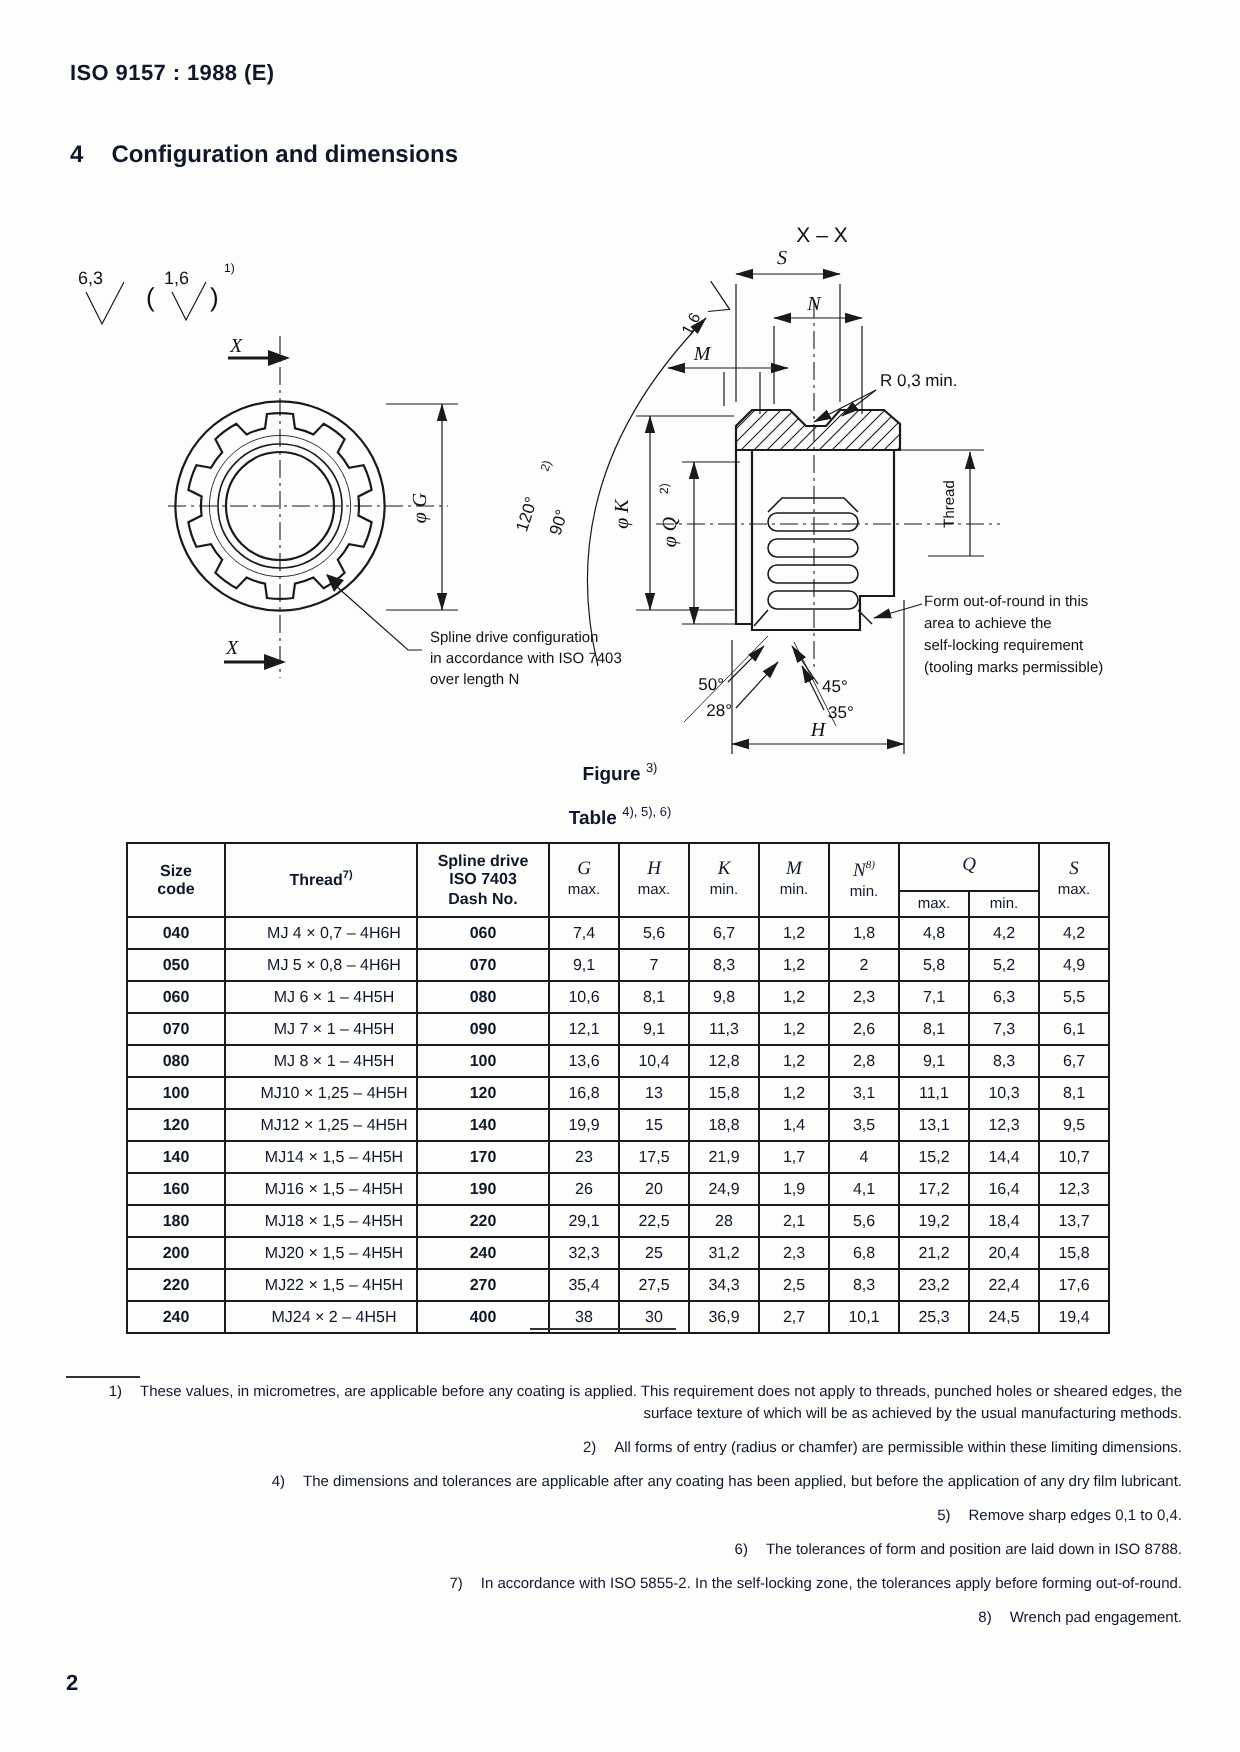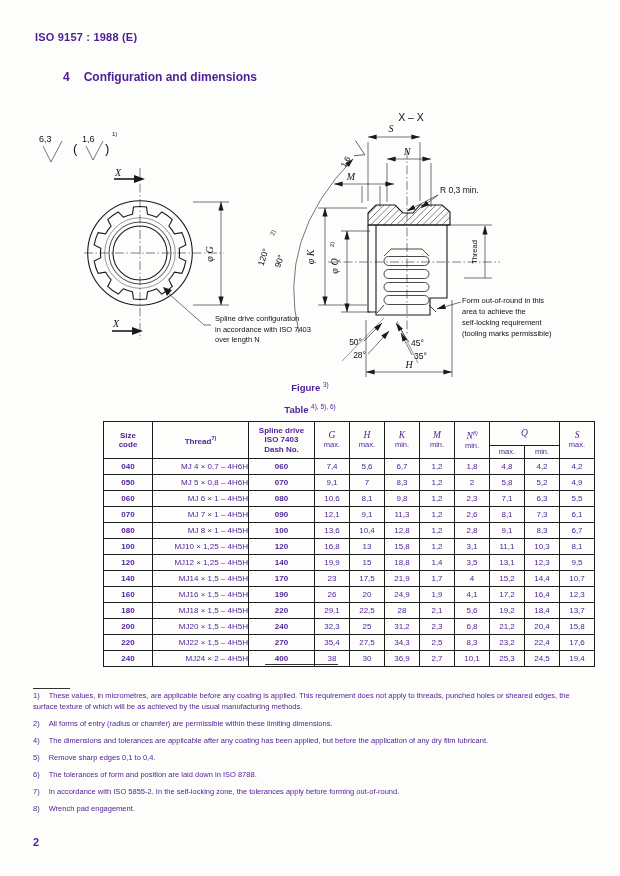--- a/index.html
+++ b/index.html
@@ -1,42 +1,42 @@
 <!DOCTYPE html>
 <html><head>
 <meta charset="utf-8">
 <style>
   html,body{margin:0;padding:0;background:#e8e8e6;}
   .page{position:relative;width:620px;height:876px;background:#fdfdfc;margin:0 auto;overflow:hidden;
-        font-family:"Liberation Sans",sans-serif;color:#4c1d95;}
+        font-family:"Liberation Sans",sans-serif;color:#0f172a;}
   .abs{position:absolute;}
   .doc-ref{left:35px;top:31px;font-size:11px;font-weight:bold;letter-spacing:.2px;}
-  .sec-head{left:35px;top:70px;font-size:12px;font-weight:bold;margin-left:28px;}
+  .sec-head{left:35px;top:70px;font-size:12px;font-weight:bold;}
   .sec-head .num{margin-right:14px;}
   .intro{left:35px;top:92px;font-size:9px;}
   .fig-caption{left:0;top:381px;width:620px;text-align:center;font-size:9.5px;}
   .tbl-caption{left:0;top:403px;width:620px;text-align:center;font-size:9.5px;}
   .cap-b{font-weight:bold;}
   sup.cap-s{font-size:6.5px;font-weight:normal;}
   
   table.dims{position:absolute;left:63px;top:421px;width:491px;border-collapse:collapse;
-             font-size:8px;table-layout:fixed;margin-left:40px;}
+             font-size:8px;table-layout:fixed;}
   table.dims th,table.dims td{border:1px solid #1c1c1c;padding:0;text-align:center;vertical-align:middle;}
   table.dims{border:1.5px solid #111;}
   tr.h1{height:24px;} tr.h2{height:13px;}
   table.dims th{font-weight:bold;line-height:1.15;}
   .th-letter{font-family:"Liberation Serif",serif;font-style:italic;font-weight:normal;font-size:9.5px;display:block;}
   .th-sub{font-weight:normal;display:block;font-size:7.5px;}
   .th-sup{font-size:5.5px;vertical-align:super;}
   table.dims td{height:15px;font-size:8px;}
   table.dims td:nth-child(1),table.dims td:nth-child(3){font-weight:bold;}
-  table.dims td:nth-child(2){text-align:right;padding-left:13px;}
+  table.dims td:nth-child(2){text-align:center;padding-left:13px;}
   .tbl-underline{left:265px;top:664px;width:73px;height:1px;background:#333;}
   .fn-rule{left:33px;top:688px;width:37px;height:1px;background:#333;}
-  .footnotes{left:33px;top:691px;width:558px;font-size:7.5px;line-height:10.5px;}
+  .footnotes{left:33px;top:691px;width:558px;font-size:7.5px;line-height:10.5px;text-align:right;}
   .footnote{margin-bottom:6.5px;}
   .fn-num{margin-right:9px;}
   .page-num{left:33px;top:836px;font-size:11px;font-weight:bold;}
   
   svg.figure{position:absolute;left:0;top:0;width:620px;height:400px;}
   .s1{stroke:#1a1a1a;stroke-width:1.1;fill:none;}
   .s1b{stroke:#1a1a1a;stroke-width:1.6;fill:none;}
   .s2{stroke:#1a1a1a;stroke-width:.6;fill:none;}
   .s25{stroke:#1a1a1a;stroke-width:.8;fill:none;}
   .s3{stroke:#1a1a1a;stroke-width:.45;fill:none;}

